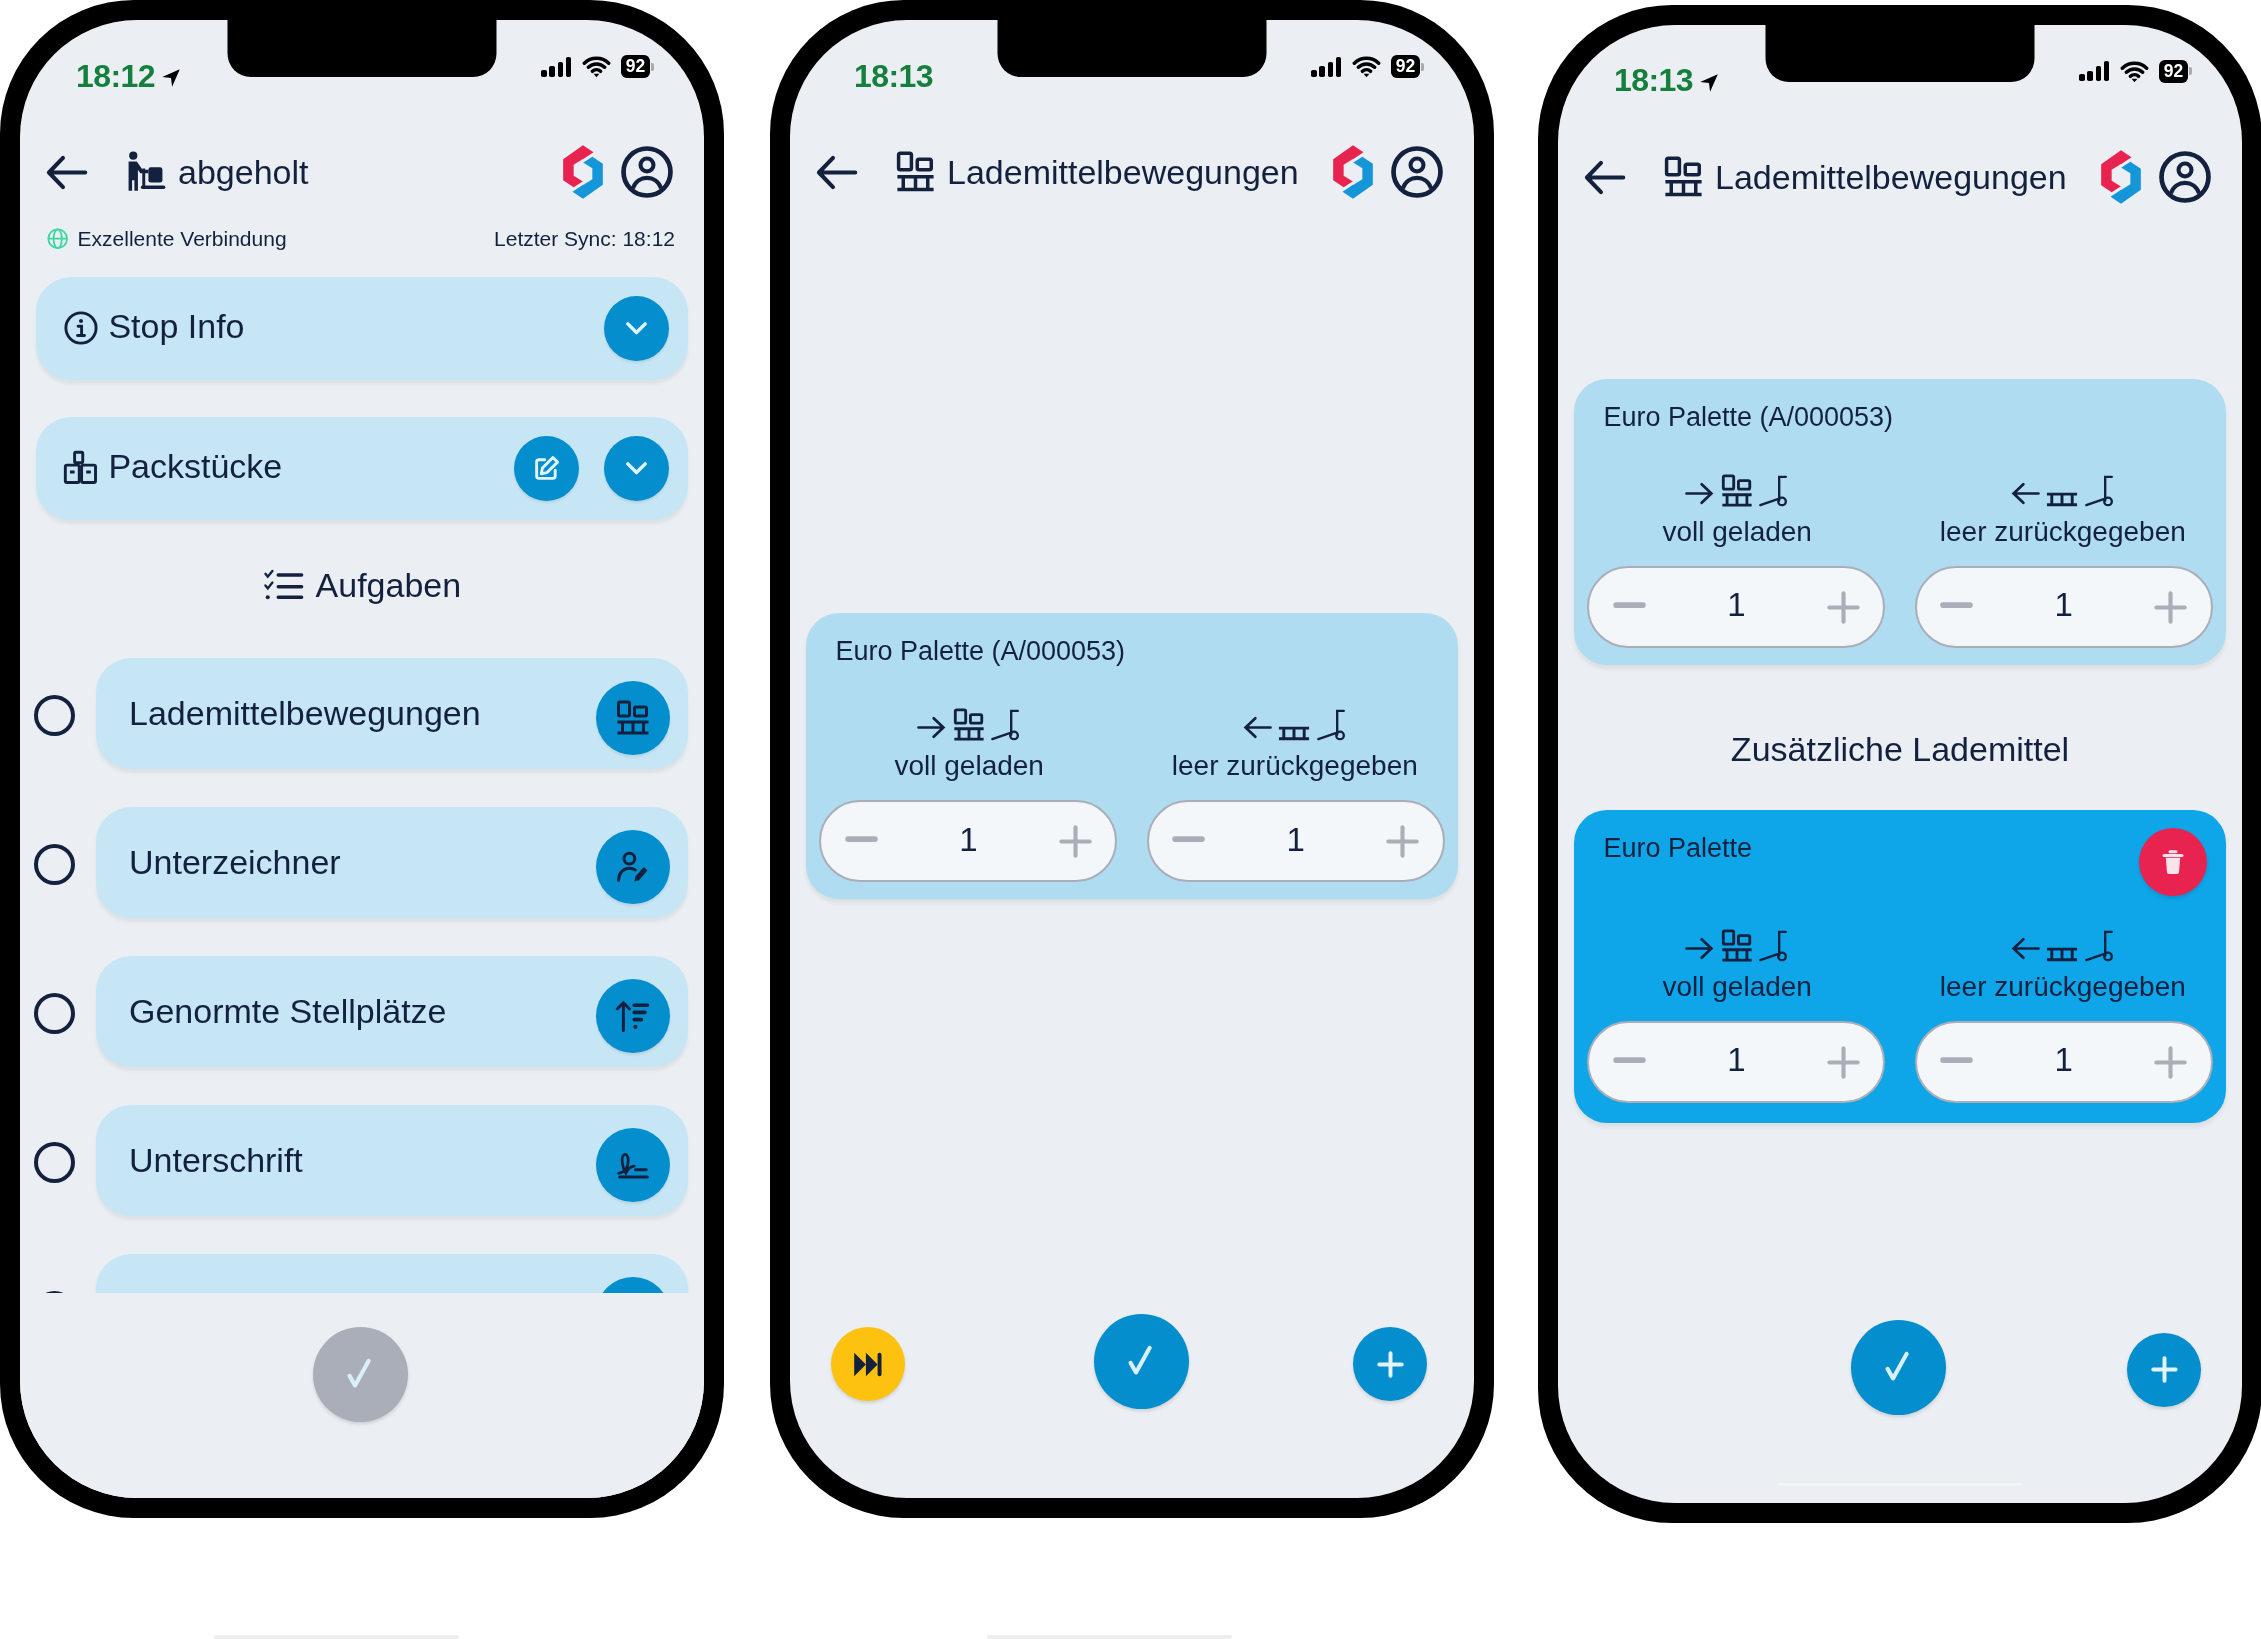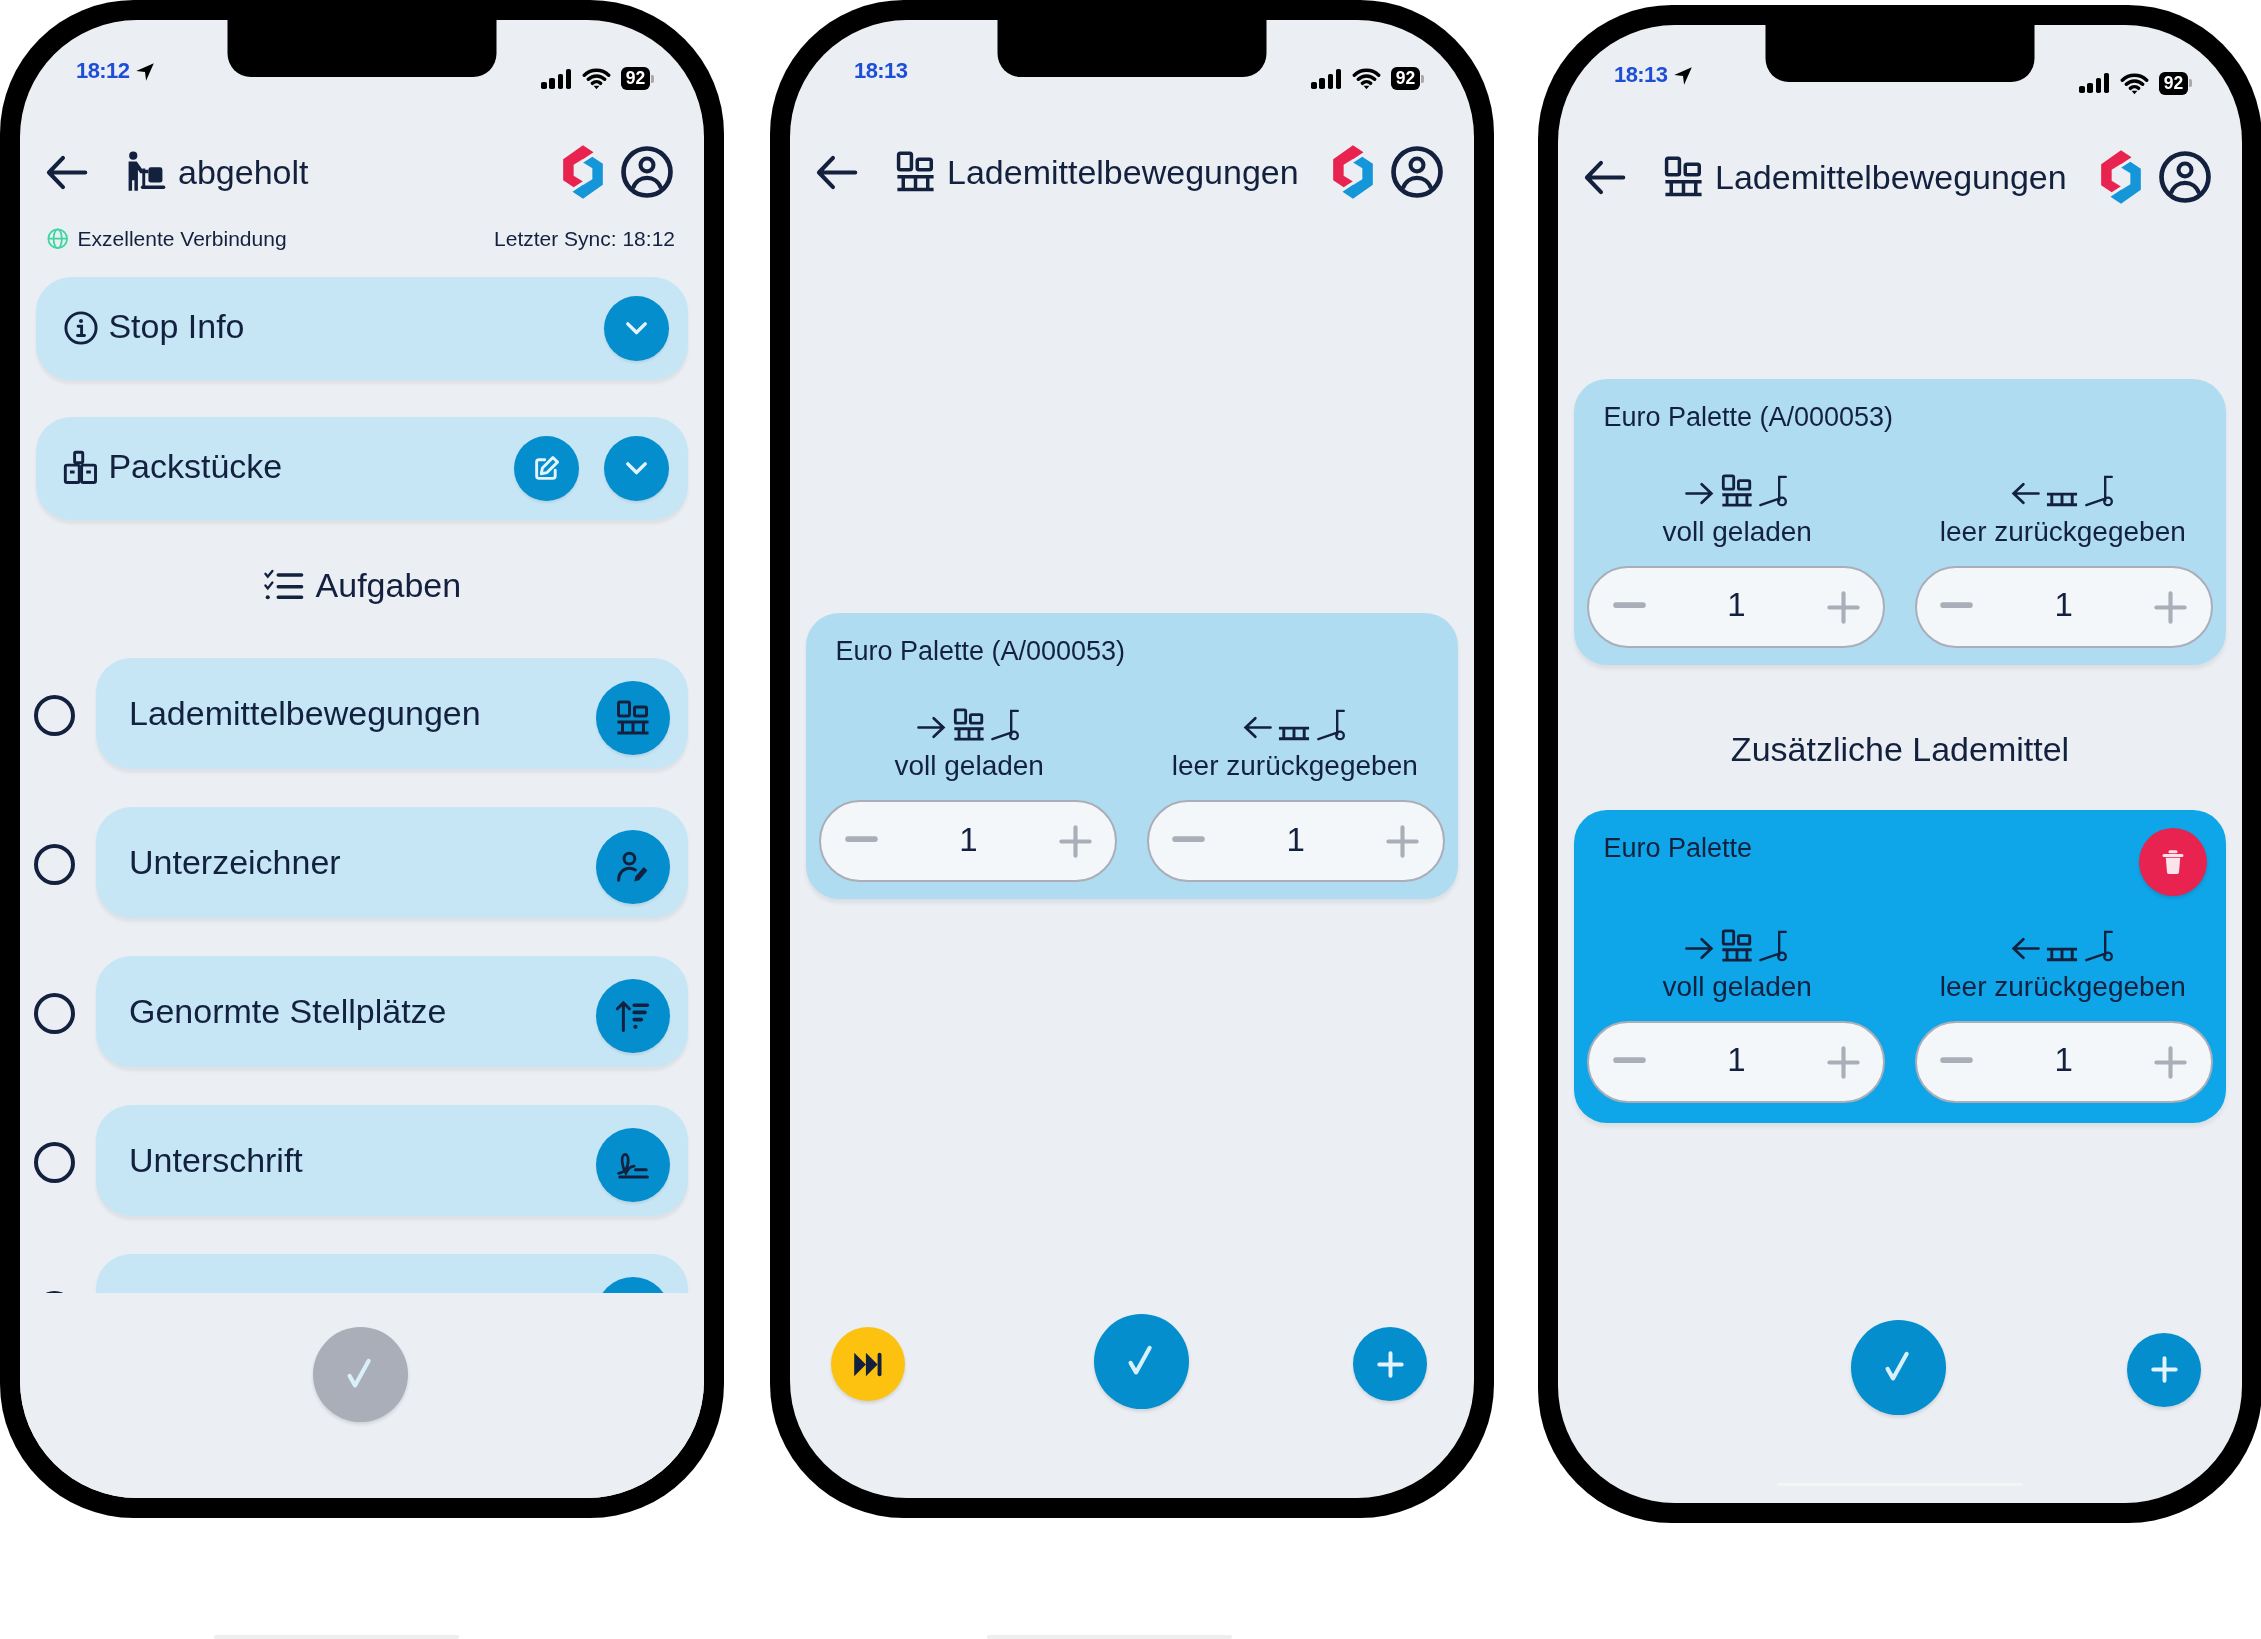--- a/index.html
+++ b/index.html
@@ -7,23 +7,23 @@
   body { position: relative; font-family: "Liberation Sans", "DejaVu Sans", sans-serif; color: #13213f; }
 
   .phone { position: absolute; top: 0; width: 724px; height: 1518px; background: #000; border-radius: 134px; }
   .phone.p1 { left: 0; }
   .phone.p2 { left: 770px; }
   .phone.p3 { left: 1538px; top: 4.7px; }
   .screen { position: absolute; left: 20px; top: 20px; right: 20px; bottom: 20px; background: #ebeff3; border-radius: 117px 117px 117px 117px; overflow: hidden; }
   .notch { position: absolute; left: 50%; transform: translateX(-50%); top: -1.2px; width: 269px; height: 58px; background: #000; border-radius: 0 0 23.4px 23.4px; z-index: 5; }
 
   .status { position: absolute; top: 27px; left: 0; right: 0; height: 47px; }
-  .status .time { position: absolute; left: 56px; top: 10.5px; font-size: 22px; font-weight: 600; color: #1d4ed8; letter-spacing: -0.6px; }
+  .status .time { position: absolute; left: 56px; top: 10.5px; font-size: 32px; font-weight: 600; color: #15803d; letter-spacing: -0.6px; }
   .status .time .loc { display: inline-block; margin-left: 4.7px; vertical-align: middle; }
-  .status .right { position: absolute; right: 50px; top: 20px; display: flex; align-items: center; gap: 10.5px; text-align: right; }
+  .status .right { position: absolute; right: 50px; top: 8px; display: flex; align-items: center; gap: 10.5px; text-align: right; }
   .sig { display: flex; align-items: flex-end; gap: 2.9px; height: 20px; }
   .sig span { width: 5.3px; background: #000; border-radius: 1.8px; }
   .battery { display: flex; align-items: center; }
   .battery .body { background: #000; color: #fff; font-weight: 700; font-size: 17.5px; border-radius: 5.8px; padding: 1.2px 4.7px; line-height: 21px; }
   .battery .tip { width: 2.9px; height: 8.2px; background: #aaa; border-radius: 0 1.8px 1.8px 0; margin-left: 1.2px; }
 
   .appbar { position: absolute; left: 0; right: 0; top: 117px; height: 70px; }
   .appbar .back { position: absolute; left: 23.4px; top: 15px; width: 47px; height: 41px; }
   .appbar .title-ico { position: absolute; left: 105px; top: 14px; width: 41px; height: 42px; }
   .appbar .title { position: absolute; left: 157px; top: 16.4px; font-size: 34px; font-weight: 500; color: #13213f; white-space: nowrap; }

